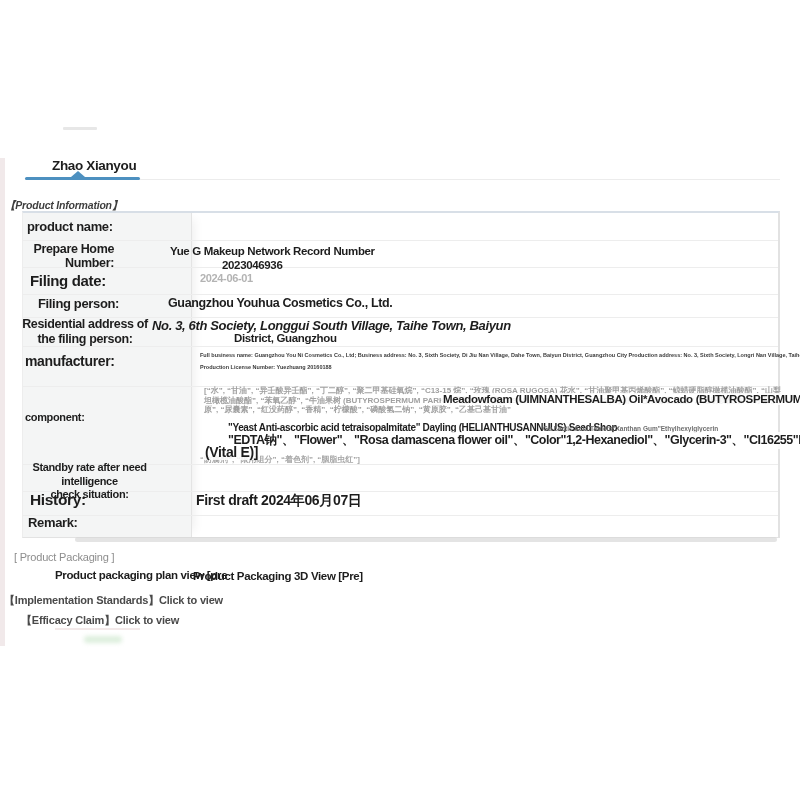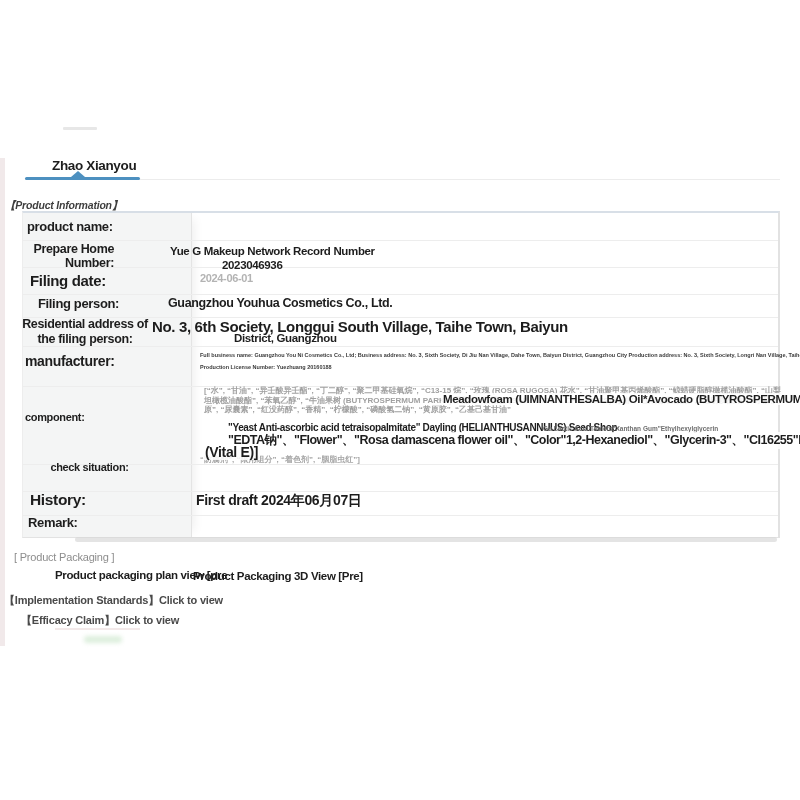--- a/index.html
+++ b/index.html
@@ -47,21 +47,21 @@
   .lab-comp{left:25px;top:411px;font-size:11px;}
   .lab-standby{left:12px;top:461px;width:155px;text-align:center;font-size:11px;line-height:13.5px;}
   .lab-history{left:30px;top:491px;font-size:15.5px;}
   .lab-remark{left:28px;top:515px;font-size:13px;}
 
   
   .val-rec1{left:170px;top:245px;font-size:11.5px;}
   .val-rec2{left:222px;top:259px;font-size:11.5px;}
   .val-date{left:200px;top:272px;font-size:11px;color:#b3b3b3;}
   .val-person{left:168px;top:296px;font-size:12.5px;}
-  .val-addr1{left:152px;top:318px;font-size:15px;}
+  .val-addr1{left:152px;top:318px;font-size:13px;font-style:italic;}
   .val-addr2{left:234px;top:332px;font-size:11.5px;}
   .val-manu1{left:200px;top:352px;font-size:5.5px;color:#3a3a3a;font-weight:700;}
   .val-manu2{left:200px;top:364px;font-size:5.5px;color:#3a3a3a;font-weight:700;}
 
   
   .comp-gray1{left:204px;top:386px;width:578px;font-size:8px;line-height:9.6px;
               color:#a0a0a0;font-weight:700;filter:blur(.4px);}
   .comp-gray2{left:200px;top:455px;width:578px;font-size:8px;line-height:9.6px;
               color:#a6a6a6;font-weight:700;filter:blur(.4px);}
   .ovl{background:rgba(255,255,255,.85);padding:0 2px;}
@@ -114,20 +114,21 @@
 </div>
 <div class="abs lab-fdate bold">Filing date:</div>
 <div class="abs lab-fperson bold">Filing person:</div>
 <div class="abs lab-resid bold">
   <div>Residential address of</div>
   <div>the filing person:</div>
 </div>
 <div class="abs lab-manu bold">manufacturer:</div>
 <div class="abs lab-comp bold">component:</div>
 <div class="abs lab-standby bold">
+  <div>Standby rate after need intelligence</div>
   <div>check situation:</div>
 </div>
 <div class="abs lab-history bold">History:</div>
 <div class="abs lab-remark bold">Remark:</div>
 
 <div class="abs val-rec1 bold nowrap">Yue G Makeup Network Record Number</div>
 <div class="abs val-rec2 bold nowrap">2023046936</div>
 <div class="abs val-date bold nowrap">2024-06-01</div>
 <div class="abs val-person bold nowrap">Guangzhou Youhua Cosmetics Co., Ltd.</div>
 <div class="abs val-addr1 bold nowrap">No. 3, 6th Society, Longgui South Village, Taihe Town, Baiyun</div>

